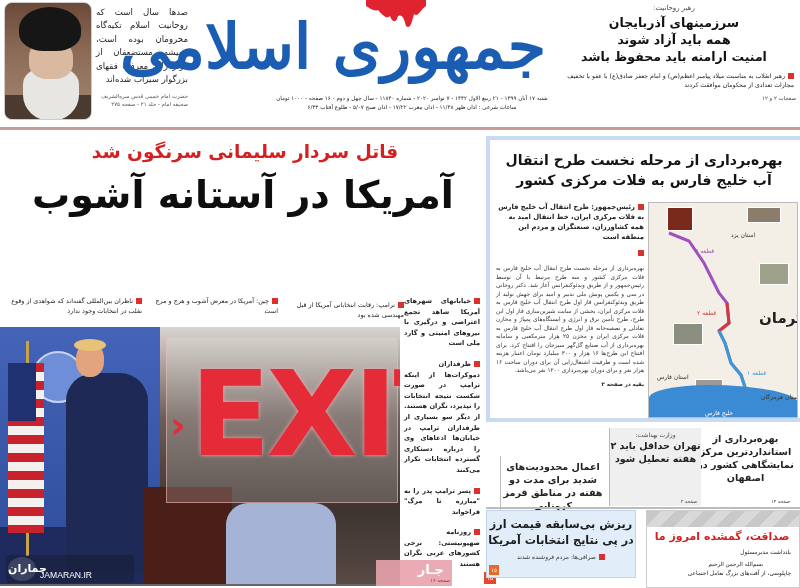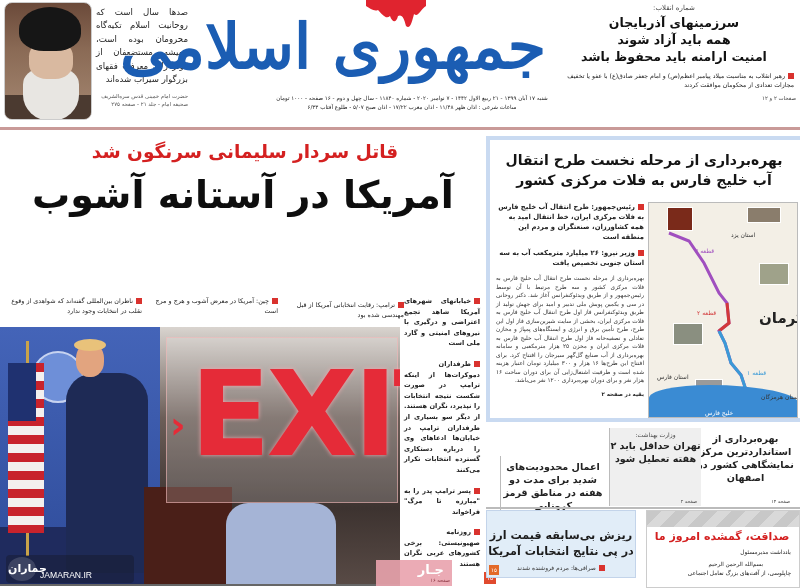--- a/index.html
+++ b/index.html
@@ -94,21 +94,21 @@
   .news-box .kick { font-size: 6px; color: #444; line-height: 9px; }
   .news-box .head { font-size: 9.6px; font-weight: bold; line-height: 13px; color: #222; }
   .news-box .pg { position: absolute; right: 4px; bottom: 2px; font-size: 4.8px; color: #444; }
   #nb1 { left: 688px; width: 106px; padding-top: 4px; padding-left: 8px; }
   #nb2 { left: 609px; width: 92px; background: #efefef; padding-top: 2px; }
   #nb3 { left: 500px; width: 105px; padding-top: 4px; margin-top: 28px; }
   #row-rule { left: 486px; top: 507px; width: 314px; height: 2px; background: #bbb; }
 
   
   #forex-box { left: 486px; top: 510px; width: 150px; height: 68px; background: #e1edf8; border: 1px solid #c3d4ea; text-align: center; }
-  #forex-head { font-size: 11.2px; font-weight: bold; line-height: 16px; color: #1c1c1c; margin-top: 17px; }
+  #forex-head { font-size: 11.2px; font-weight: bold; line-height: 16px; color: #1c1c1c; margin-top: 6px; }
   #forex-sub { font-size: 6px; margin-top: 4px; color: #333; }
   #forex-page { position: absolute; left: 2px; bottom: 2px; width: 10px; height: 10px; background: #e36a2a; color: #fff; font-size: 5.4px; line-height: 10px; }
   #editorial-box { left: 646px; top: 510px; width: 154px; height: 78px; border: 1px solid #ccc; }
   #editorial-band { position: absolute; left: 0; top: 0; width: 152px; height: 16px; background: repeating-linear-gradient(135deg,#c8c8c8 0 10px,#d9d9d9 10px 20px); }
   #editorial-title { position: absolute; right: 6px; top: 18px; width: 142px; text-align: center; color: #d42020; font-weight: bold; font-size: 11px; line-height: 16px; }
   #editorial-byline { position: absolute; right: 8px; top: 38px; font-size: 5.8px; color: #222; }
   #editorial-basmala { position: absolute; right: 36px; top: 50px; font-size: 5.6px; color: #222; }
   #editorial-first { position: absolute; right: 8px; top: 59px; font-size: 5.8px; color: #222; }
 </style>
 </head>
@@ -135,21 +135,21 @@
   </svg>
   <div id="logo-text">جمهوری اسلامی</div>
 </div>
 
 <div class="abs" id="dateline">
   <div>شنبه ۱۷ آبان ۱۳۹۹ - ۲۱ ربیع الاول ۱۴۴۲ - ۷ نوامبر ۲۰۲۰ - شماره ۱۱۸۴۰ - سال چهل و دوم - ۱۶ صفحه - ۱۰۰۰ تومان</div>
   <div>ساعات شرعی : اذان ظهر ۱۱/۴۸ - اذان مغرب ۱۷/۲۲ - اذان صبح ۵/۰۷ - طلوع آفتاب ۶/۳۳</div>
 </div>
 
 <div class="abs" id="leader-box">
-  <div id="leader-kicker">شماره انقلاب:</div>
+  <div id="leader-kicker">رهبر روحانیت:</div>
   <div id="leader-headline">
     <div>سرزمینهای آذربایجان</div>
     <div>همه باید آزاد شوند</div>
     <div>امنیت ارامنه باید محفوظ باشد</div>
   </div>
   <div id="leader-summary">
     <span class="sq"></span><span>رهبر انقلاب به مناسبت میلاد پیامبر اعظم(ص) و امام جعفر صادق(ع) با عفو یا تخفیف مجازات تعدادی از محکومان موافقت کردند</span>
   </div>
   <div id="leader-pages">صفحات ۲ و ۱۲</div>
 </div>
@@ -208,21 +208,21 @@
 <div class="abs" id="side-page-badge">۱۵</div>
 
 <div class="abs" id="water-box">
   <div id="water-inner">
     <div id="water-title">
       <div>بهره‌برداری از مرحله نخست طرح انتقال</div>
       <div>آب خلیج فارس به فلات مرکزی کشور</div>
     </div>
     <div id="water-text">
       <div class="wt-bullet"><span class="sq"></span><span>رئیس‌جمهور: طرح انتقال آب خلیج فارس به فلات مرکزی ایران، خط انتقال امید به همه کشاورزان، صنعتگران و مردم این منطقه است</span></div>
-      <div class="wt-bullet"><span class="sq"></span><span>وزیر نیرو: ۲۶ میلیارد مترمکعب آب به سه استان جنوبی تخصیص یافت</span></div>
+      <div class="wt-bullet"><span class="sq"></span></div>
       <div class="wt-body">بهره‌برداری از مرحله نخست طرح انتقال آب خلیج فارس به فلات مرکزی کشور و سه طرح مرتبط با آن توسط رئیس‌جمهور و از طریق ویدئوکنفرانس آغاز شد. دکتر روحانی در سی و یکمین پویش ملی تدبیر و امید برای جهش تولید از طریق ویدئوکنفرانس فاز اول طرح انتقال آب خلیج فارس به فلات مرکزی ایران، بخشی از سایت شیرین‌سازی فاز اول این طرح، طرح تأمین برق و انرژی و ایستگاه‌های پمپاژ و مخازن تعادلی و تصفیه‌خانه فاز اول طرح انتقال آب خلیج فارس به فلات مرکزی ایران و مخزن ۲۵ هزار مترمکعبی و سامانه بهره‌برداری از آب صنایع گل‌گهر سیرجان را افتتاح کرد. برای افتتاح این طرح‌ها ۱۶ هزار و ۳۰۰ میلیارد تومان اعتبار هزینه شده است و ظرفیت اشتغال‌زایی آن برای دوران ساخت ۱۶ هزار نفر و برای دوران بهره‌برداری ۱۲۰۰ نفر می‌باشد.</div>
       <div class="wt-more">بقیه در صفحه ۲</div>
     </div>
     <div id="map">
       <svg width="150" height="216" viewBox="0 0 150 216" style="position:absolute;left:0;top:0">
         <path d="M20 30 L40 38 L55 60 L70 90 L78 100 L80 120 L70 128 L76 140 L82 160 L92 172 L96 184 L86 192 L78 200" stroke="#a04fbf" stroke-width="3" fill="none"></path>
         <path d="M78 100 L80 120 L70 128" stroke="#d2393a" stroke-width="3" fill="none"></path>
         <path d="M70 128 L76 140 L82 160 L92 172 L96 184 L86 192 L78 200" stroke="#3a9ad6" stroke-width="3" fill="none"></path>
       </svg>
       <div class="map-img" style="left:18px;top:4px;width:26px;height:24px;background:#7a2a1a;"></div>

